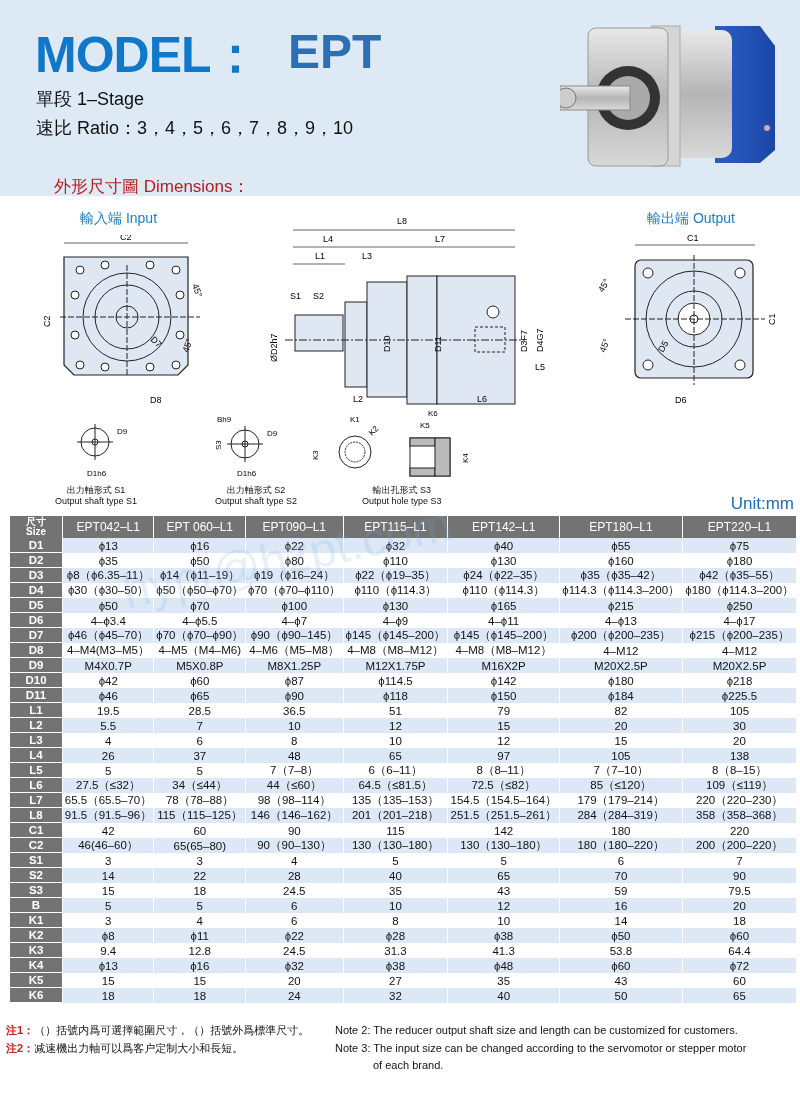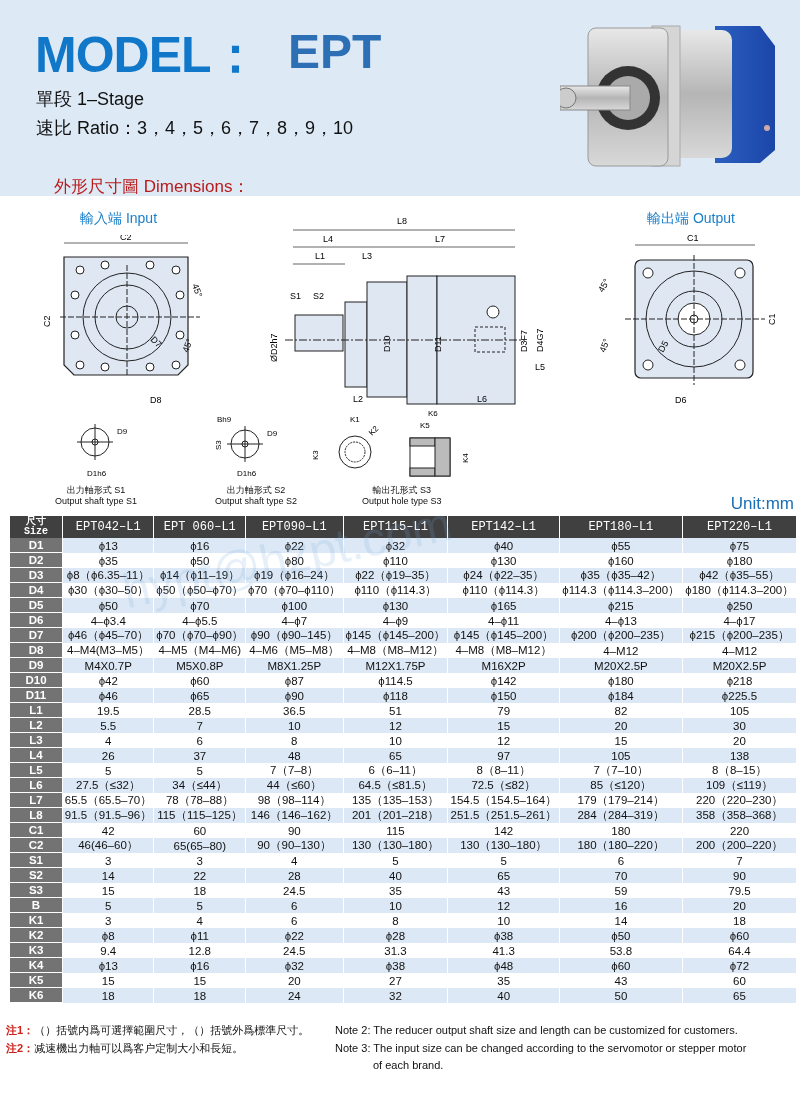--- a/index.html
+++ b/index.html
@@ -10,21 +10,21 @@
   .stage { position: absolute; left: 36px; top: 87px; font-size: 18px; color: #111; }
   .ratio { position: absolute; left: 36px; top: 116px; font-size: 18px; color: #111; }
   .product { position: absolute; left: 560px; top: 18px; width: 220px; height: 150px; }
   .dim-title { position: absolute; left: 30px; top: 175px; font-size: 17px; color: #b91c1c; margin-left: 24px; }
   .sub-label { position: absolute; font-size: 14px; color: #1a7fc8; }
   .drawing { position: absolute; }
   .drawing svg { display: block; }
   .shaft-caption { position: absolute; font-size: 9px; line-height: 11px; color: #111; text-align: center; }
   .unit { position: absolute; right: 6px; top: 494px; font-size: 17px; color: #1a6fb8; }
   table.spec { position: absolute; left: 9px; top: 516px; width: 788px; border-collapse: separate; border-spacing: 1px 0; font-size: 11.5px; }
-  table.spec th { background: #404040; color: #fff; font-weight: normal; height: 22px; font-size: 12px; font-family: Liberation Mono, monospace; }
+  table.spec th { background: #737373; color: #fff; font-weight: normal; height: 22px; font-size: 12px; }
   table.spec th.size-h { width: 52px; font-size: 10px; line-height: 10px; font-weight: bold; }
   table.spec td { text-align: center; height: 15px; padding: 0; white-space: nowrap; }
   table.spec td.rowh { background: #737373; color: #fff; font-weight: bold; border-bottom: 1px solid #fff; }
   table.spec tr:nth-child(odd) td.val { background: #dce8f5; }
   table.spec tr:nth-child(even) td.val { background: #ffffff; }
   .watermark { position: absolute; left: 120px; top: 530px; font-size: 48px; color: rgba(120,170,220,0.18); transform: rotate(-12deg); pointer-events: none; }
   .notes { position: absolute; top: 1022px; font-size: 11px; line-height: 17.5px; }
   .notes-cn { left: 6px; }
   .notes-en { left: 335px; }
   .note-tag { color: #d0201a; font-weight: bold; }

